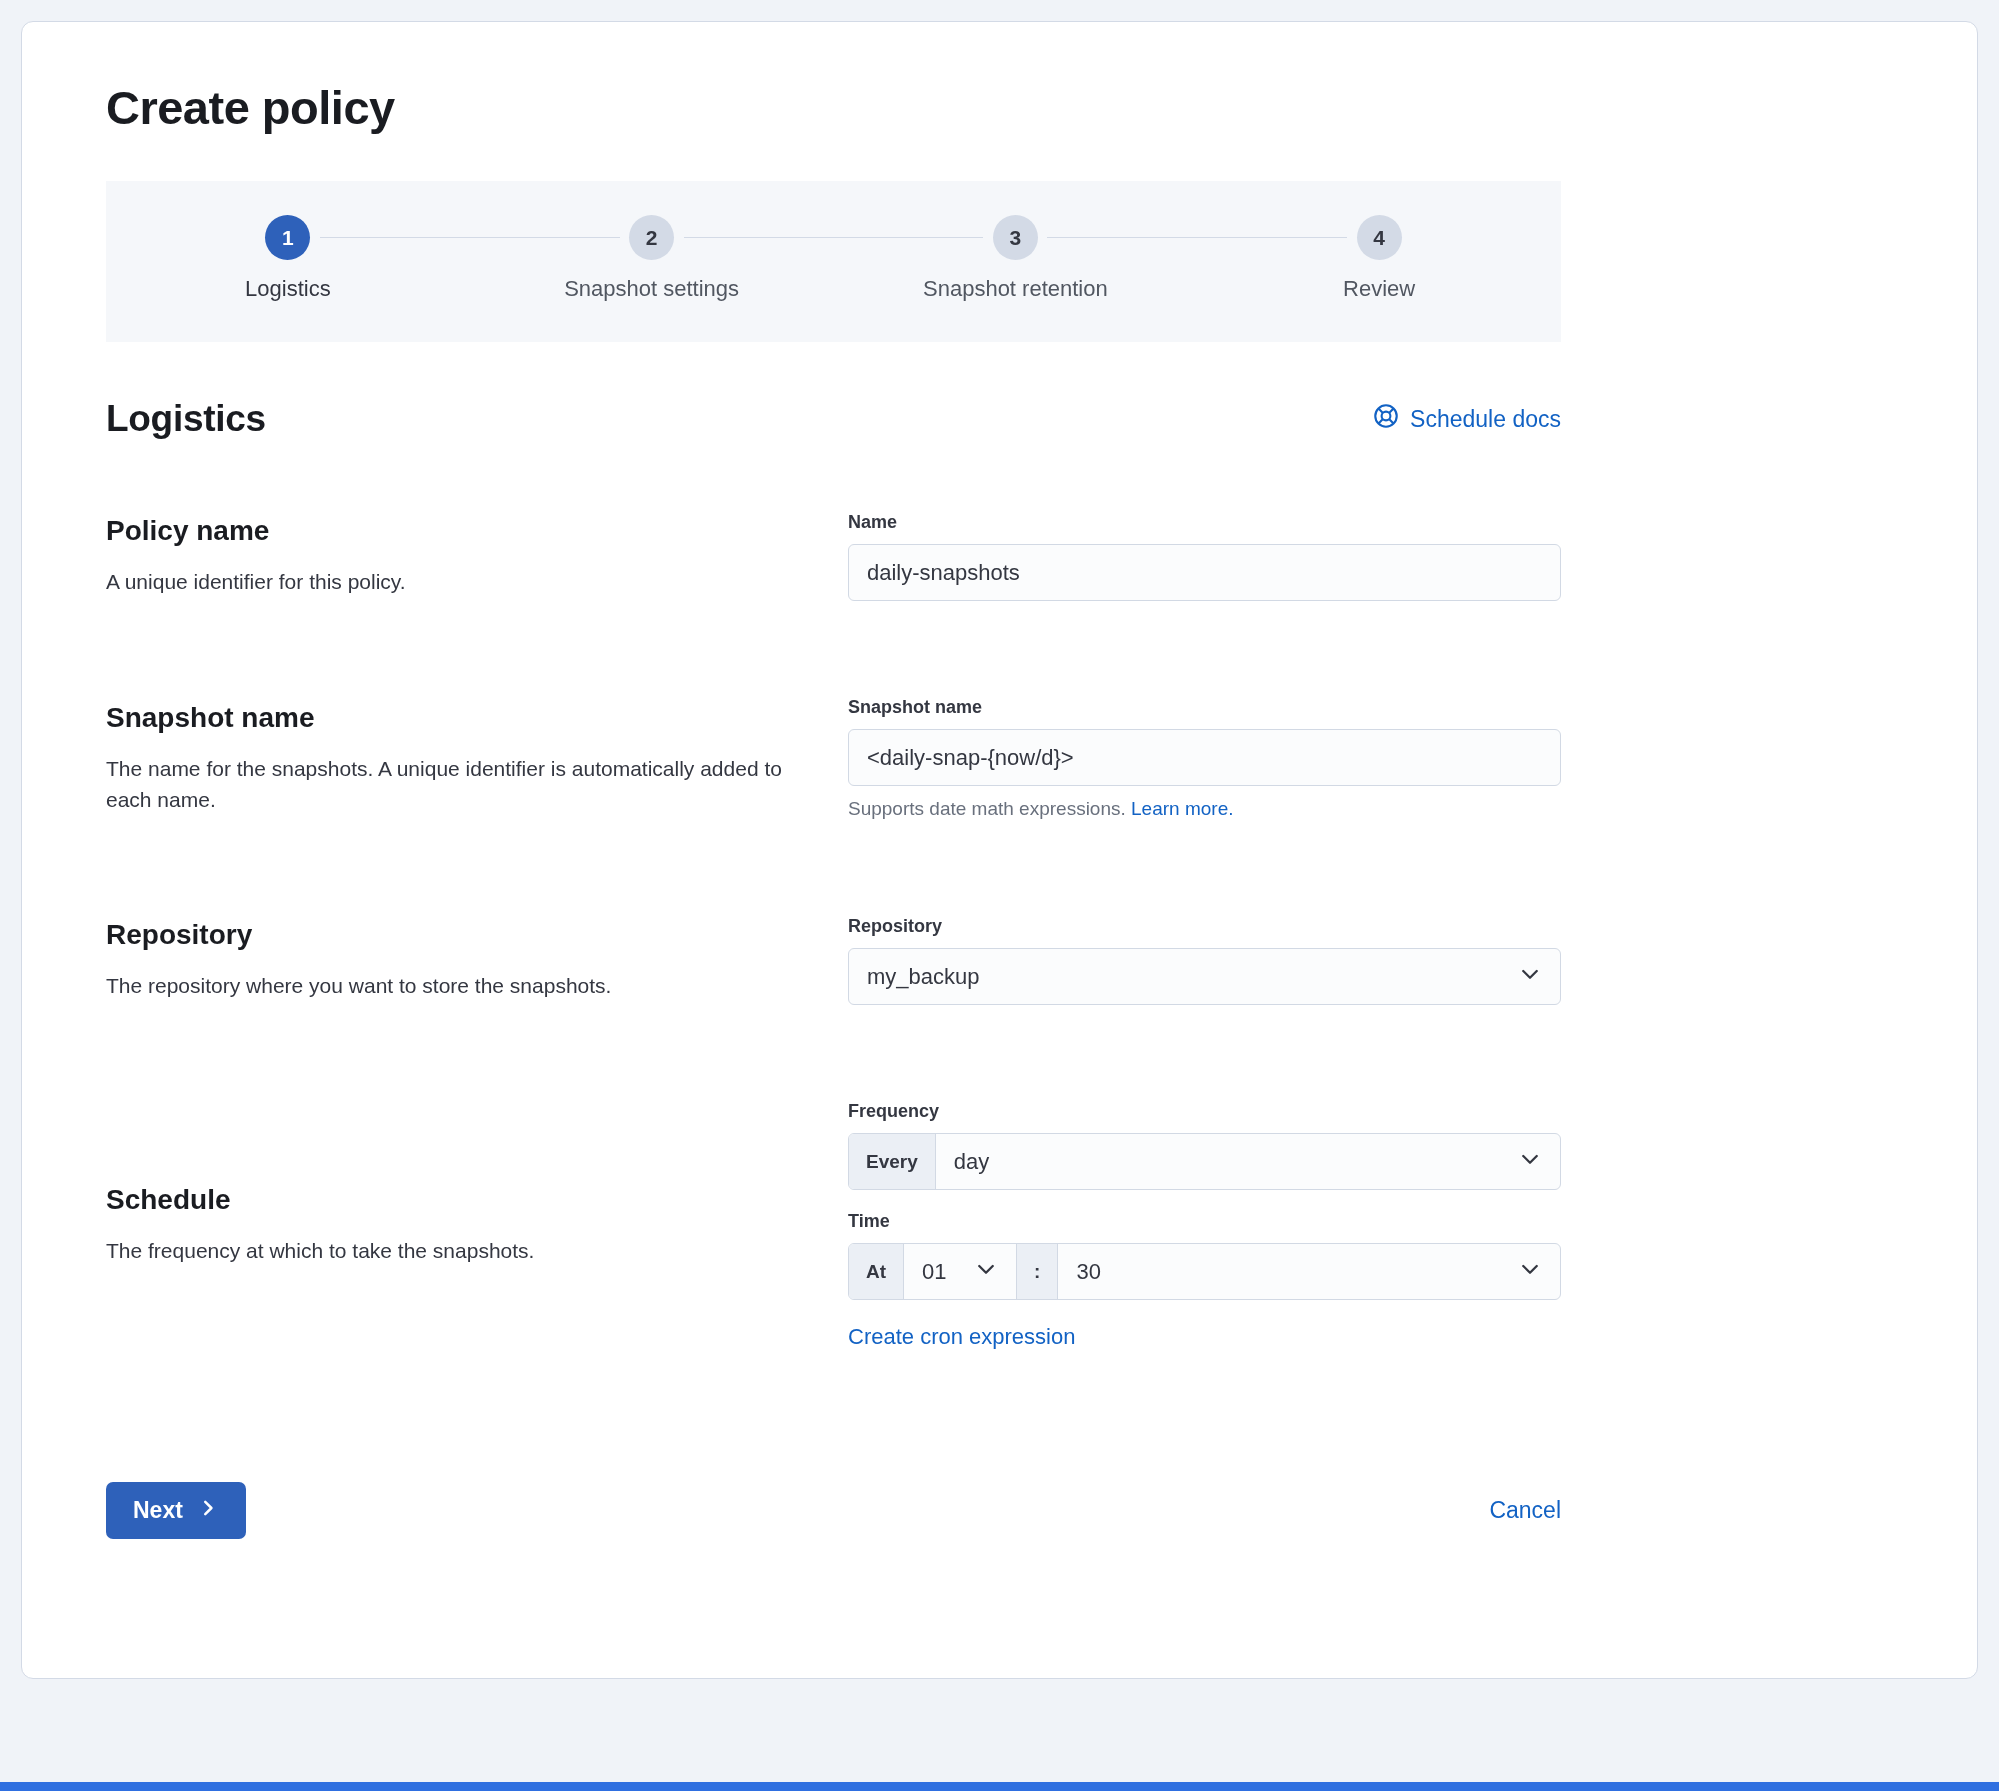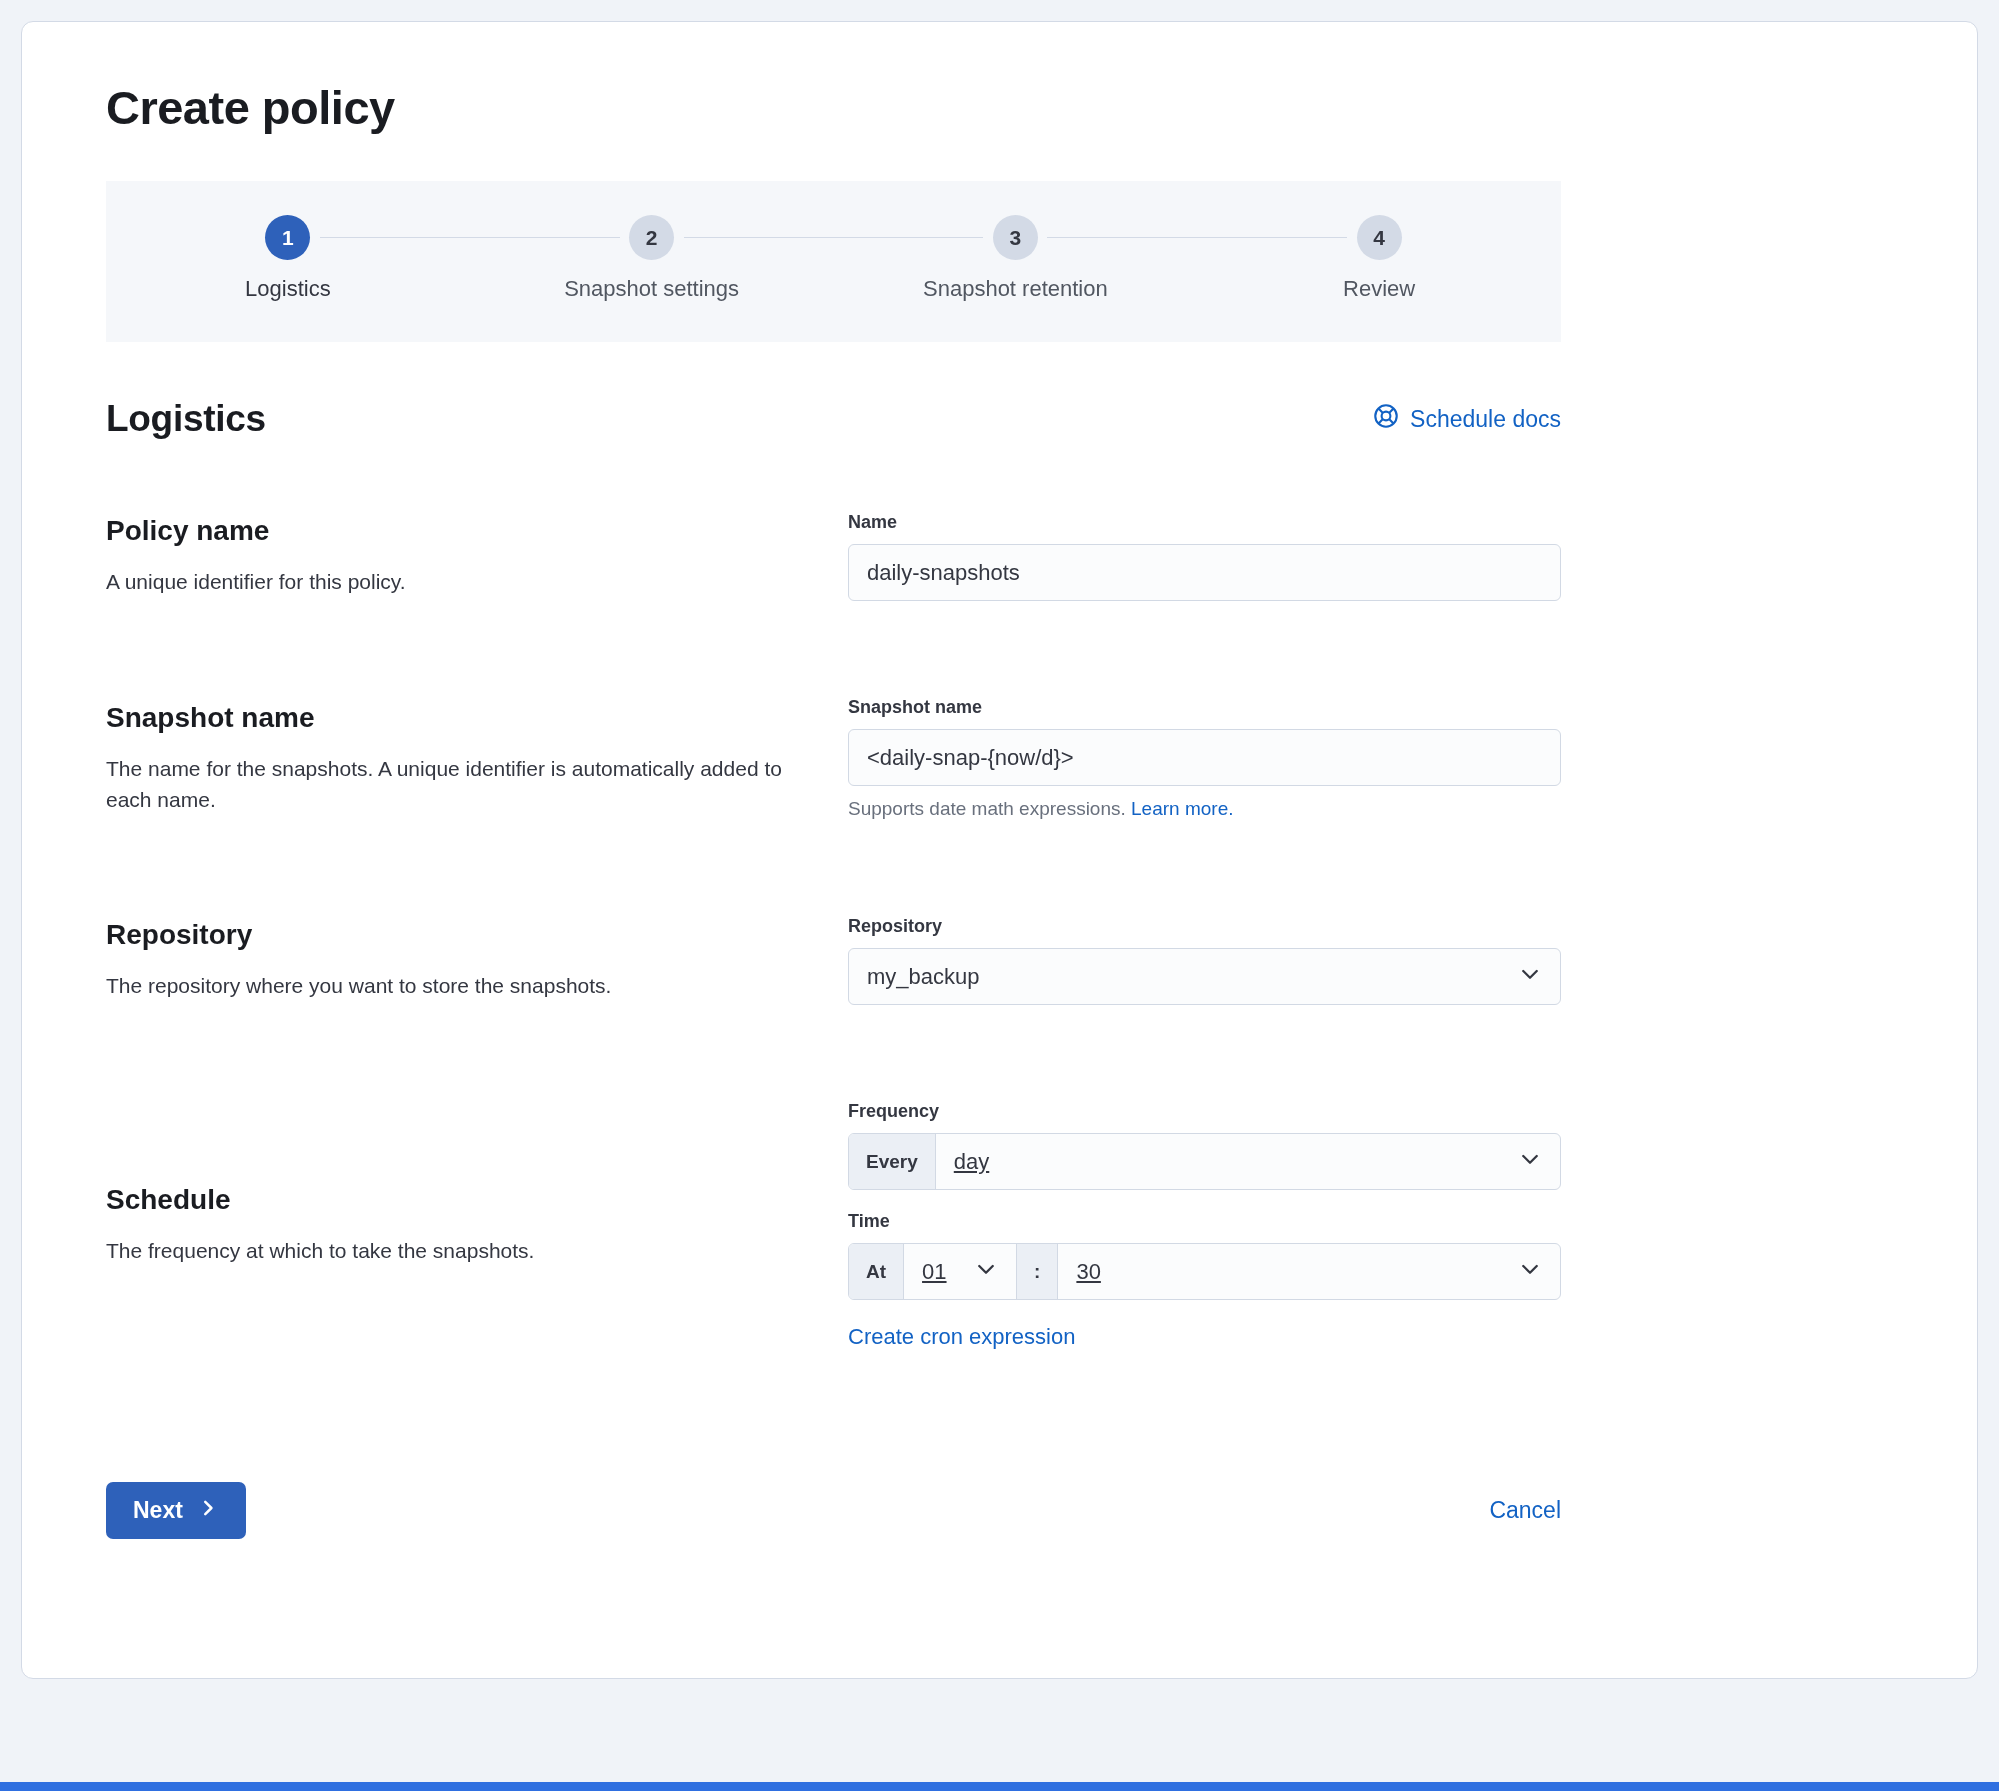--- a/index.html
+++ b/index.html
@@ -184,21 +184,20 @@
     flex-shrink:0;
   }
   .separator{
     border-left:1px solid var(--input_border);
   }
   .compound .select{
     border:none;
     border-radius:0;
     background:transparent;
     height:auto;
-    text-decoration:underline;
   }
   .compound .select.flex1{flex:1;}
   .compound .select.hour{flex:0 0 112px;}
   .time-label{margin-top:21px;}
   .cron-link{
     display:inline-block;
     margin-top:24px;
     font-size:22px;
   }
   

